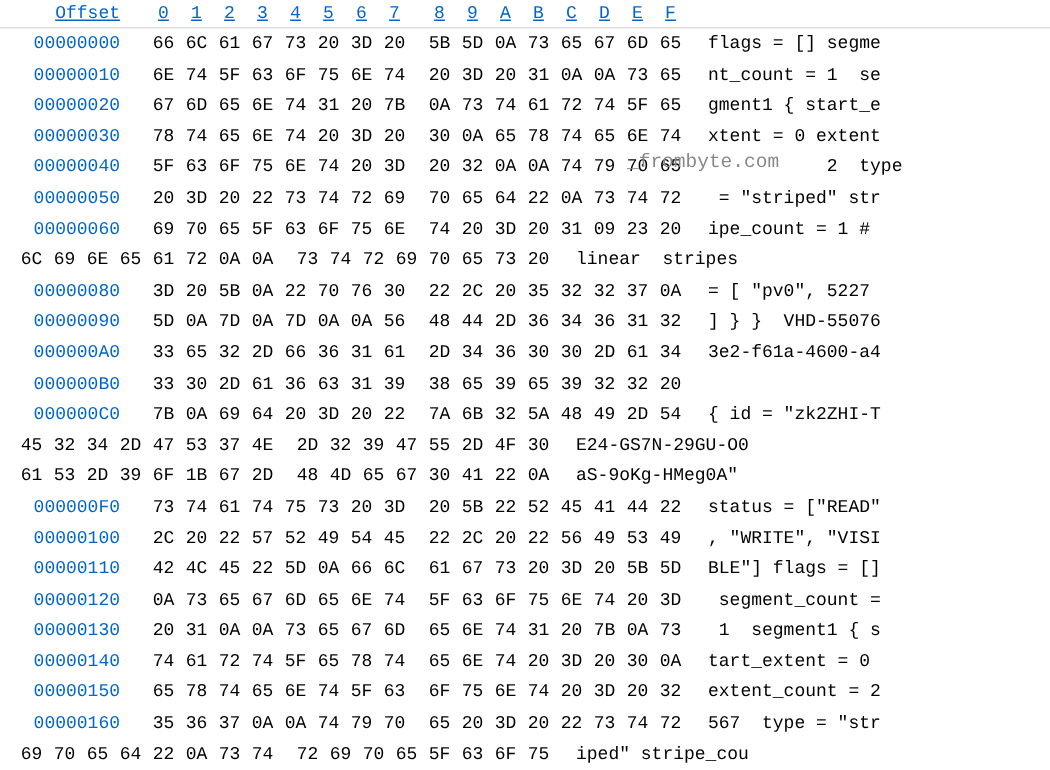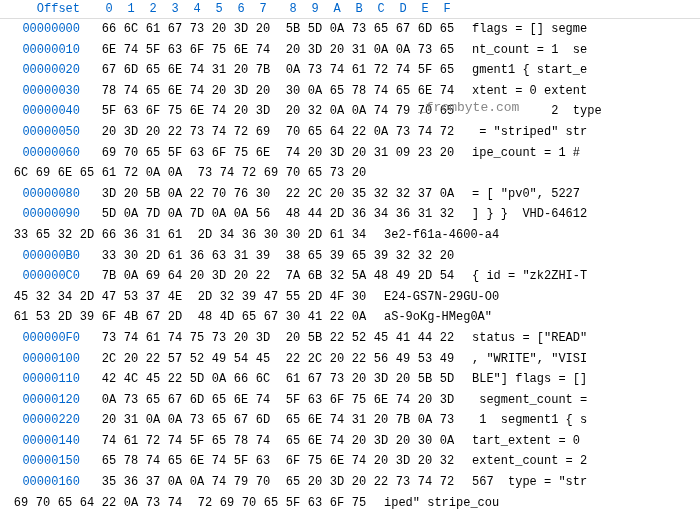--- a/index.html
+++ b/index.html
@@ -15,20 +15,21 @@
       width: 700px;
       height: 513px;
       display: flex;
       flex-direction: column;
     }
     .header-row {
       display: flex;
       color: #0066cc;
       padding: 2px 0;
       border-bottom: 1px solid #ddd;
+      text-decoration: underline;
     }
     .data-row {
       display: flex;
       padding: 1px 0;
       line-height: 1.55;
     }
     .offset-col {
       width: 80px;
       color: #0066cc;
       text-align: right;
@@ -294,20 +295,21 @@
           <span class="hex-byte">73</span>
           <span class="hex-byte">74</span>
           <span class="hex-byte">72</span>
           <span class="hex-byte">69</span>
           <span class="hex-byte">70</span>
           <span class="hex-byte">65</span>
           <span class="hex-byte">73</span>
           <span class="hex-byte">20</span>
         </div>
         <div class="sep"></div>
+        <div class="ascii-col">linear  stripes </div>
       </div>
       <div class="data-row">
         <div class="offset-col">00000080</div>
         <div class="sep"></div>
         <div class="hex-col">
           <span class="hex-byte">3D</span>
           <span class="hex-byte">20</span>
           <span class="hex-byte">5B</span>
           <span class="hex-byte">0A</span>
           <span class="hex-byte">22</span>
@@ -343,23 +345,24 @@
           <span class="hex-byte">48</span>
           <span class="hex-byte">44</span>
           <span class="hex-byte">2D</span>
           <span class="hex-byte">36</span>
           <span class="hex-byte">34</span>
           <span class="hex-byte">36</span>
           <span class="hex-byte">31</span>
           <span class="hex-byte">32</span>
         </div>
         <div class="sep"></div>
-        <div class="ascii-col">] } }  VHD-64612</div>
-      </div>
-      <div class="data-row">
+        <div class="ascii-col">] } }  VHD-55076</div>
+      </div>
+      <div class="data-row">
+        <div class="offset-col">000000A0</div>
         <div class="sep"></div>
         <div class="hex-col">
           <span class="hex-byte">33</span>
           <span class="hex-byte">65</span>
           <span class="hex-byte">32</span>
           <span class="hex-byte">2D</span>
           <span class="hex-byte">66</span>
           <span class="hex-byte">36</span>
           <span class="hex-byte">31</span>
           <span class="hex-byte">61</span>
@@ -450,21 +453,21 @@
         <div class="ascii-col">E24-GS7N-29GU-O0</div>
       </div>
       <div class="data-row">
         <div class="sep"></div>
         <div class="hex-col">
           <span class="hex-byte">61</span>
           <span class="hex-byte">53</span>
           <span class="hex-byte">2D</span>
           <span class="hex-byte">39</span>
           <span class="hex-byte">6F</span>
-          <span class="hex-byte">4B</span>
+          <span class="hex-byte">1B</span>
           <span class="hex-byte">67</span>
           <span class="hex-byte">2D</span>
           <span class="hex-gap"></span>
           <span class="hex-byte">48</span>
           <span class="hex-byte">4D</span>
           <span class="hex-byte">65</span>
           <span class="hex-byte">67</span>
           <span class="hex-byte">30</span>
           <span class="hex-byte">41</span>
           <span class="hex-byte">22</span>
@@ -567,21 +570,21 @@
           <span class="hex-byte">75</span>
           <span class="hex-byte">6E</span>
           <span class="hex-byte">74</span>
           <span class="hex-byte">20</span>
           <span class="hex-byte">3D</span>
         </div>
         <div class="sep"></div>
         <div class="ascii-col"> segment_count =</div>
       </div>
       <div class="data-row">
-        <div class="offset-col">00000220</div>
+        <div class="offset-col">00000130</div>
         <div class="sep"></div>
         <div class="hex-col">
           <span class="hex-byte">20</span>
           <span class="hex-byte">31</span>
           <span class="hex-byte">0A</span>
           <span class="hex-byte">0A</span>
           <span class="hex-byte">73</span>
           <span class="hex-byte">65</span>
           <span class="hex-byte">67</span>
           <span class="hex-byte">6D</span>

